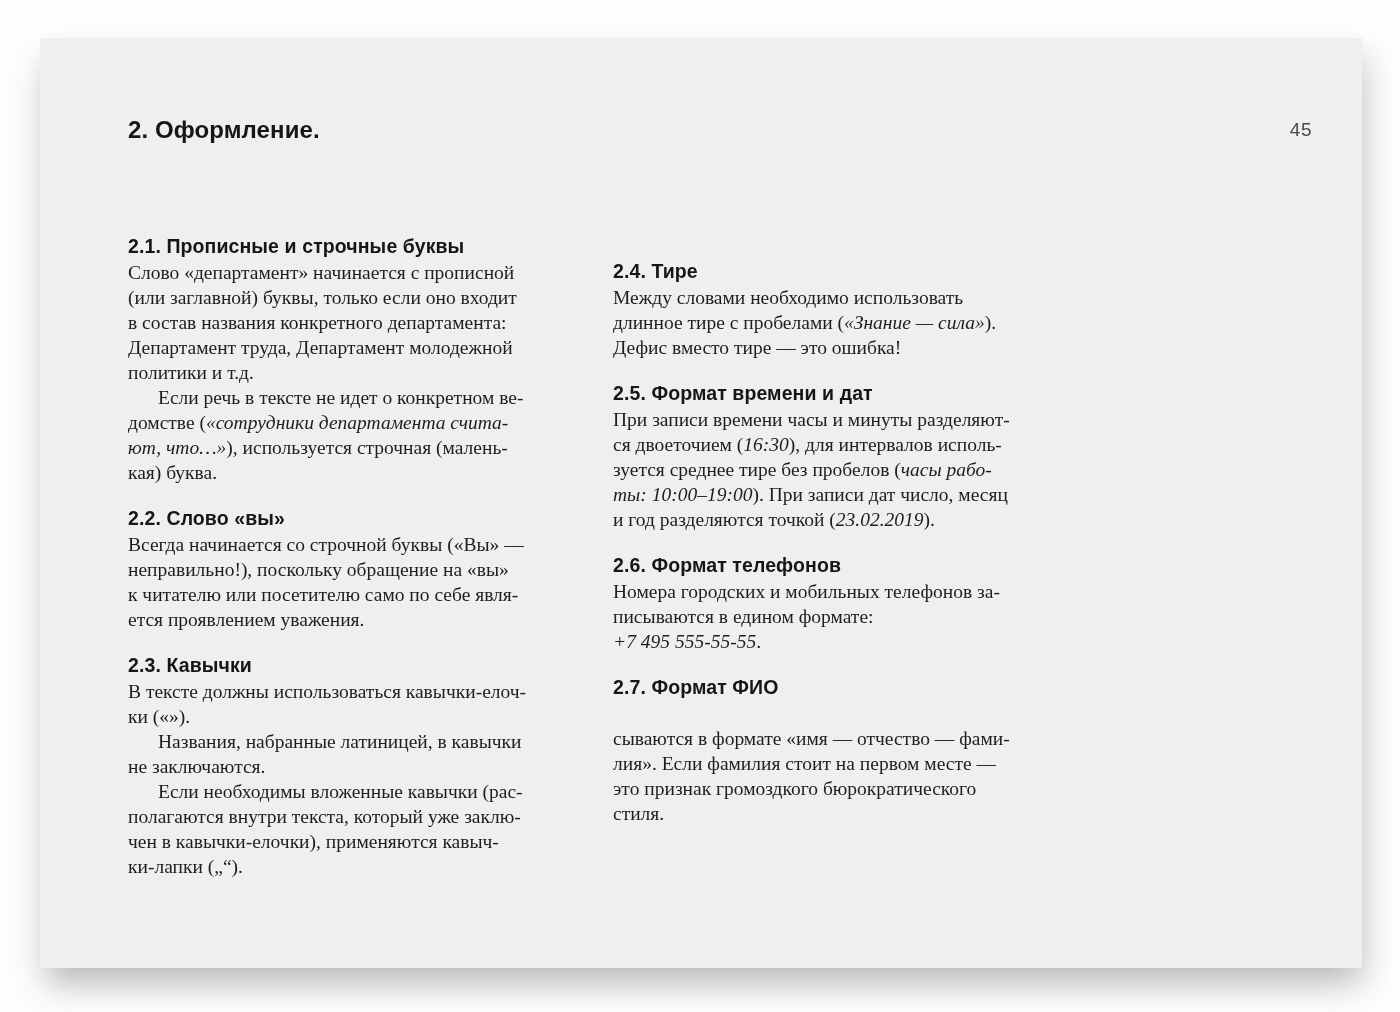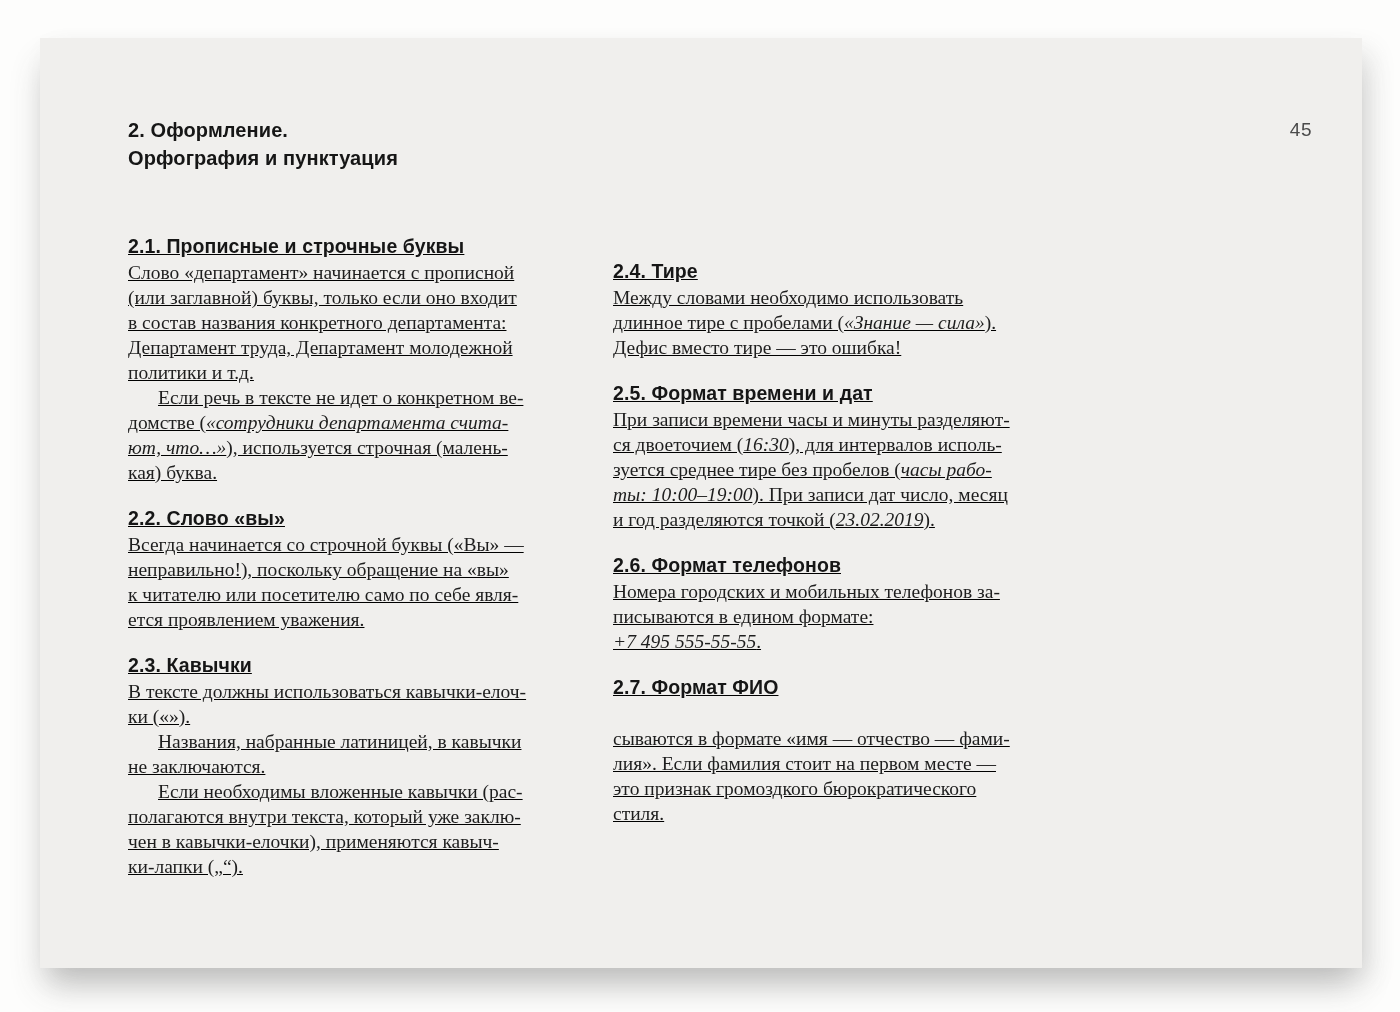--- a/index.html
+++ b/index.html
@@ -22,30 +22,29 @@
     position: absolute;
     top: 81px; right: 50px;
     font-size: 19px;
     color: #4b4b4b;
     letter-spacing: 0.5px;
   }
   .doc-header {
     position: absolute;
     left: 88px; top: 78px;
     font-weight: bold;
-    font-size: 20px;
+    font-size: 24px;
     line-height: 28px;
     color: #161616;
     letter-spacing: 0.1px;
   }
   .columns {
     position: absolute;
     left: 88px; top: 196px;
     display: flex;
-    text-decoration: underline;
   }
   .col { width: 447px; }
   .col-left  { margin-right: 38px; }
   .col-right { margin-top: 25px; }
   .section { margin-bottom: 21px; }
   .section h3 {
     margin: 0 0 2px 0;
     font-family: "Liberation Sans", sans-serif;
     font-size: 19.5px;
     line-height: 24px;
@@ -68,21 +67,20 @@
 </head>
 <body>
 
 <div class="stage">
   <div class="page">
 
     <div class="page-number">45</div>
 
     <div class="doc-header">
       <div>2. Оформление.</div>
-      <div>Орфография и пунктуация</div>
     </div>
 
     <div class="columns">
       <div class="col col-left">
           <div class="section">
             <h3>2.1. Прописные и строчные буквы</h3>
             <p><span>Слово «департамент» начинается с прописной</span><br><span>(или заглавной) буквы, только если оно входит</span><br><span>в состав названия конкретного департамента:</span><br><span>Департамент труда, Департамент молодежной</span><br><span>политики и т.д.</span></p>
             <p class="indent"><span>Если речь в тексте не идет о конкретном ве-</span><br><span>домстве (</span><span class="it">«сотрудники департамента счита-</span><br><span class="it">ют, что…»</span><span>), используется строчная (малень-</span><br><span>кая) буква.</span></p>
           </div>
           <div class="section">

